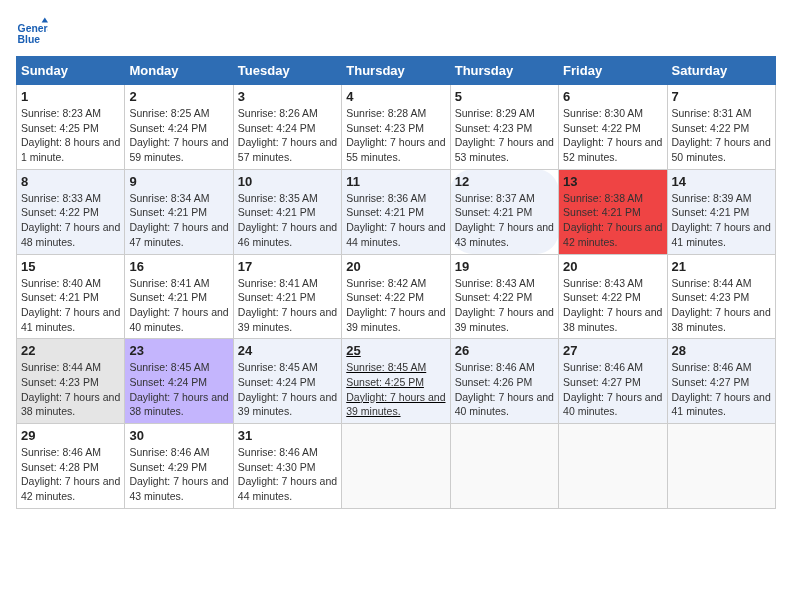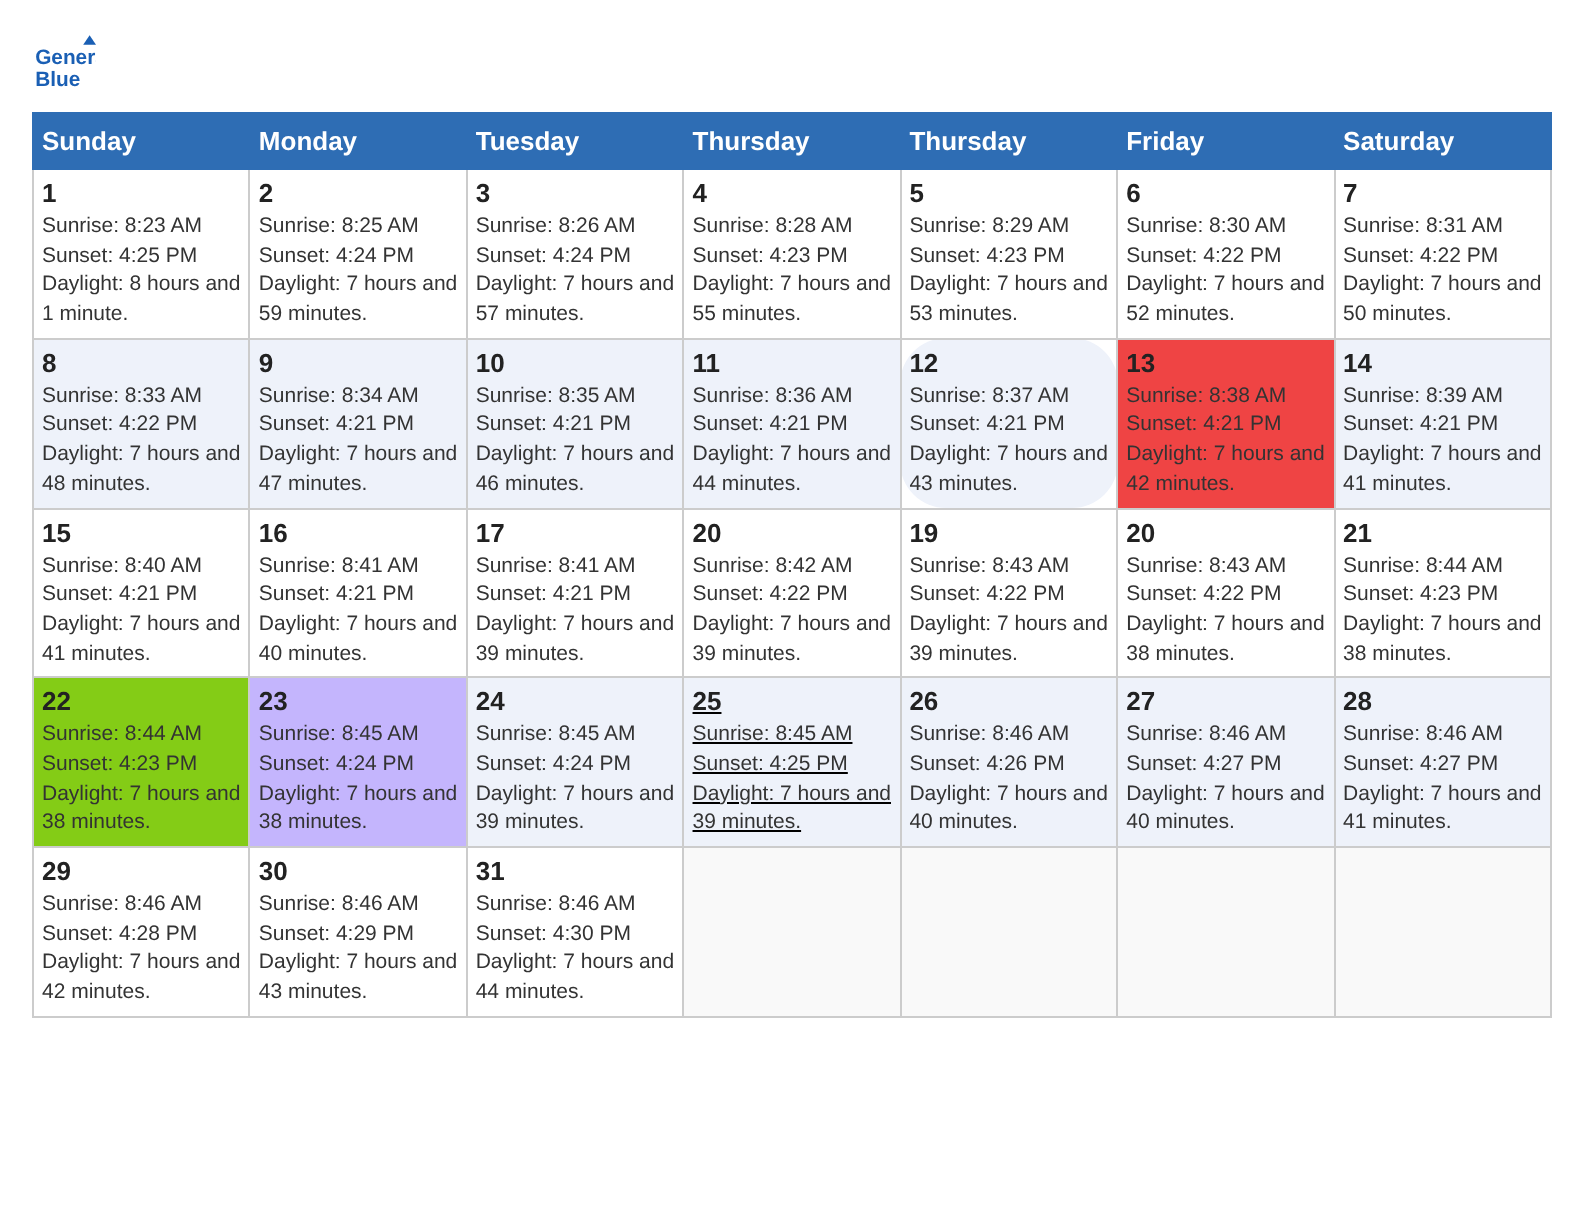--- a/index.html
+++ b/index.html
@@ -280,21 +280,21 @@
         <td>
         <span class="day-num">21</span>
         <div class="day-info">
           Sunrise: 8:44 AM<br>
           Sunset: 4:23 PM<br>
           Daylight: 7 hours and 38 minutes.
         </div>
       </td>
       </tr>
       <tr>
-        <td style="background: #84cc16;">
+        <td style="background: #e5e5e5;">
         <span class="day-num">22</span>
         <div class="day-info">
           Sunrise: 8:44 AM<br>
           Sunset: 4:23 PM<br>
           Daylight: 7 hours and 38 minutes.
         </div>
       </td>
         <td style="background: #c4b5fd;">
         <span class="day-num">23</span>
         <div class="day-info">

